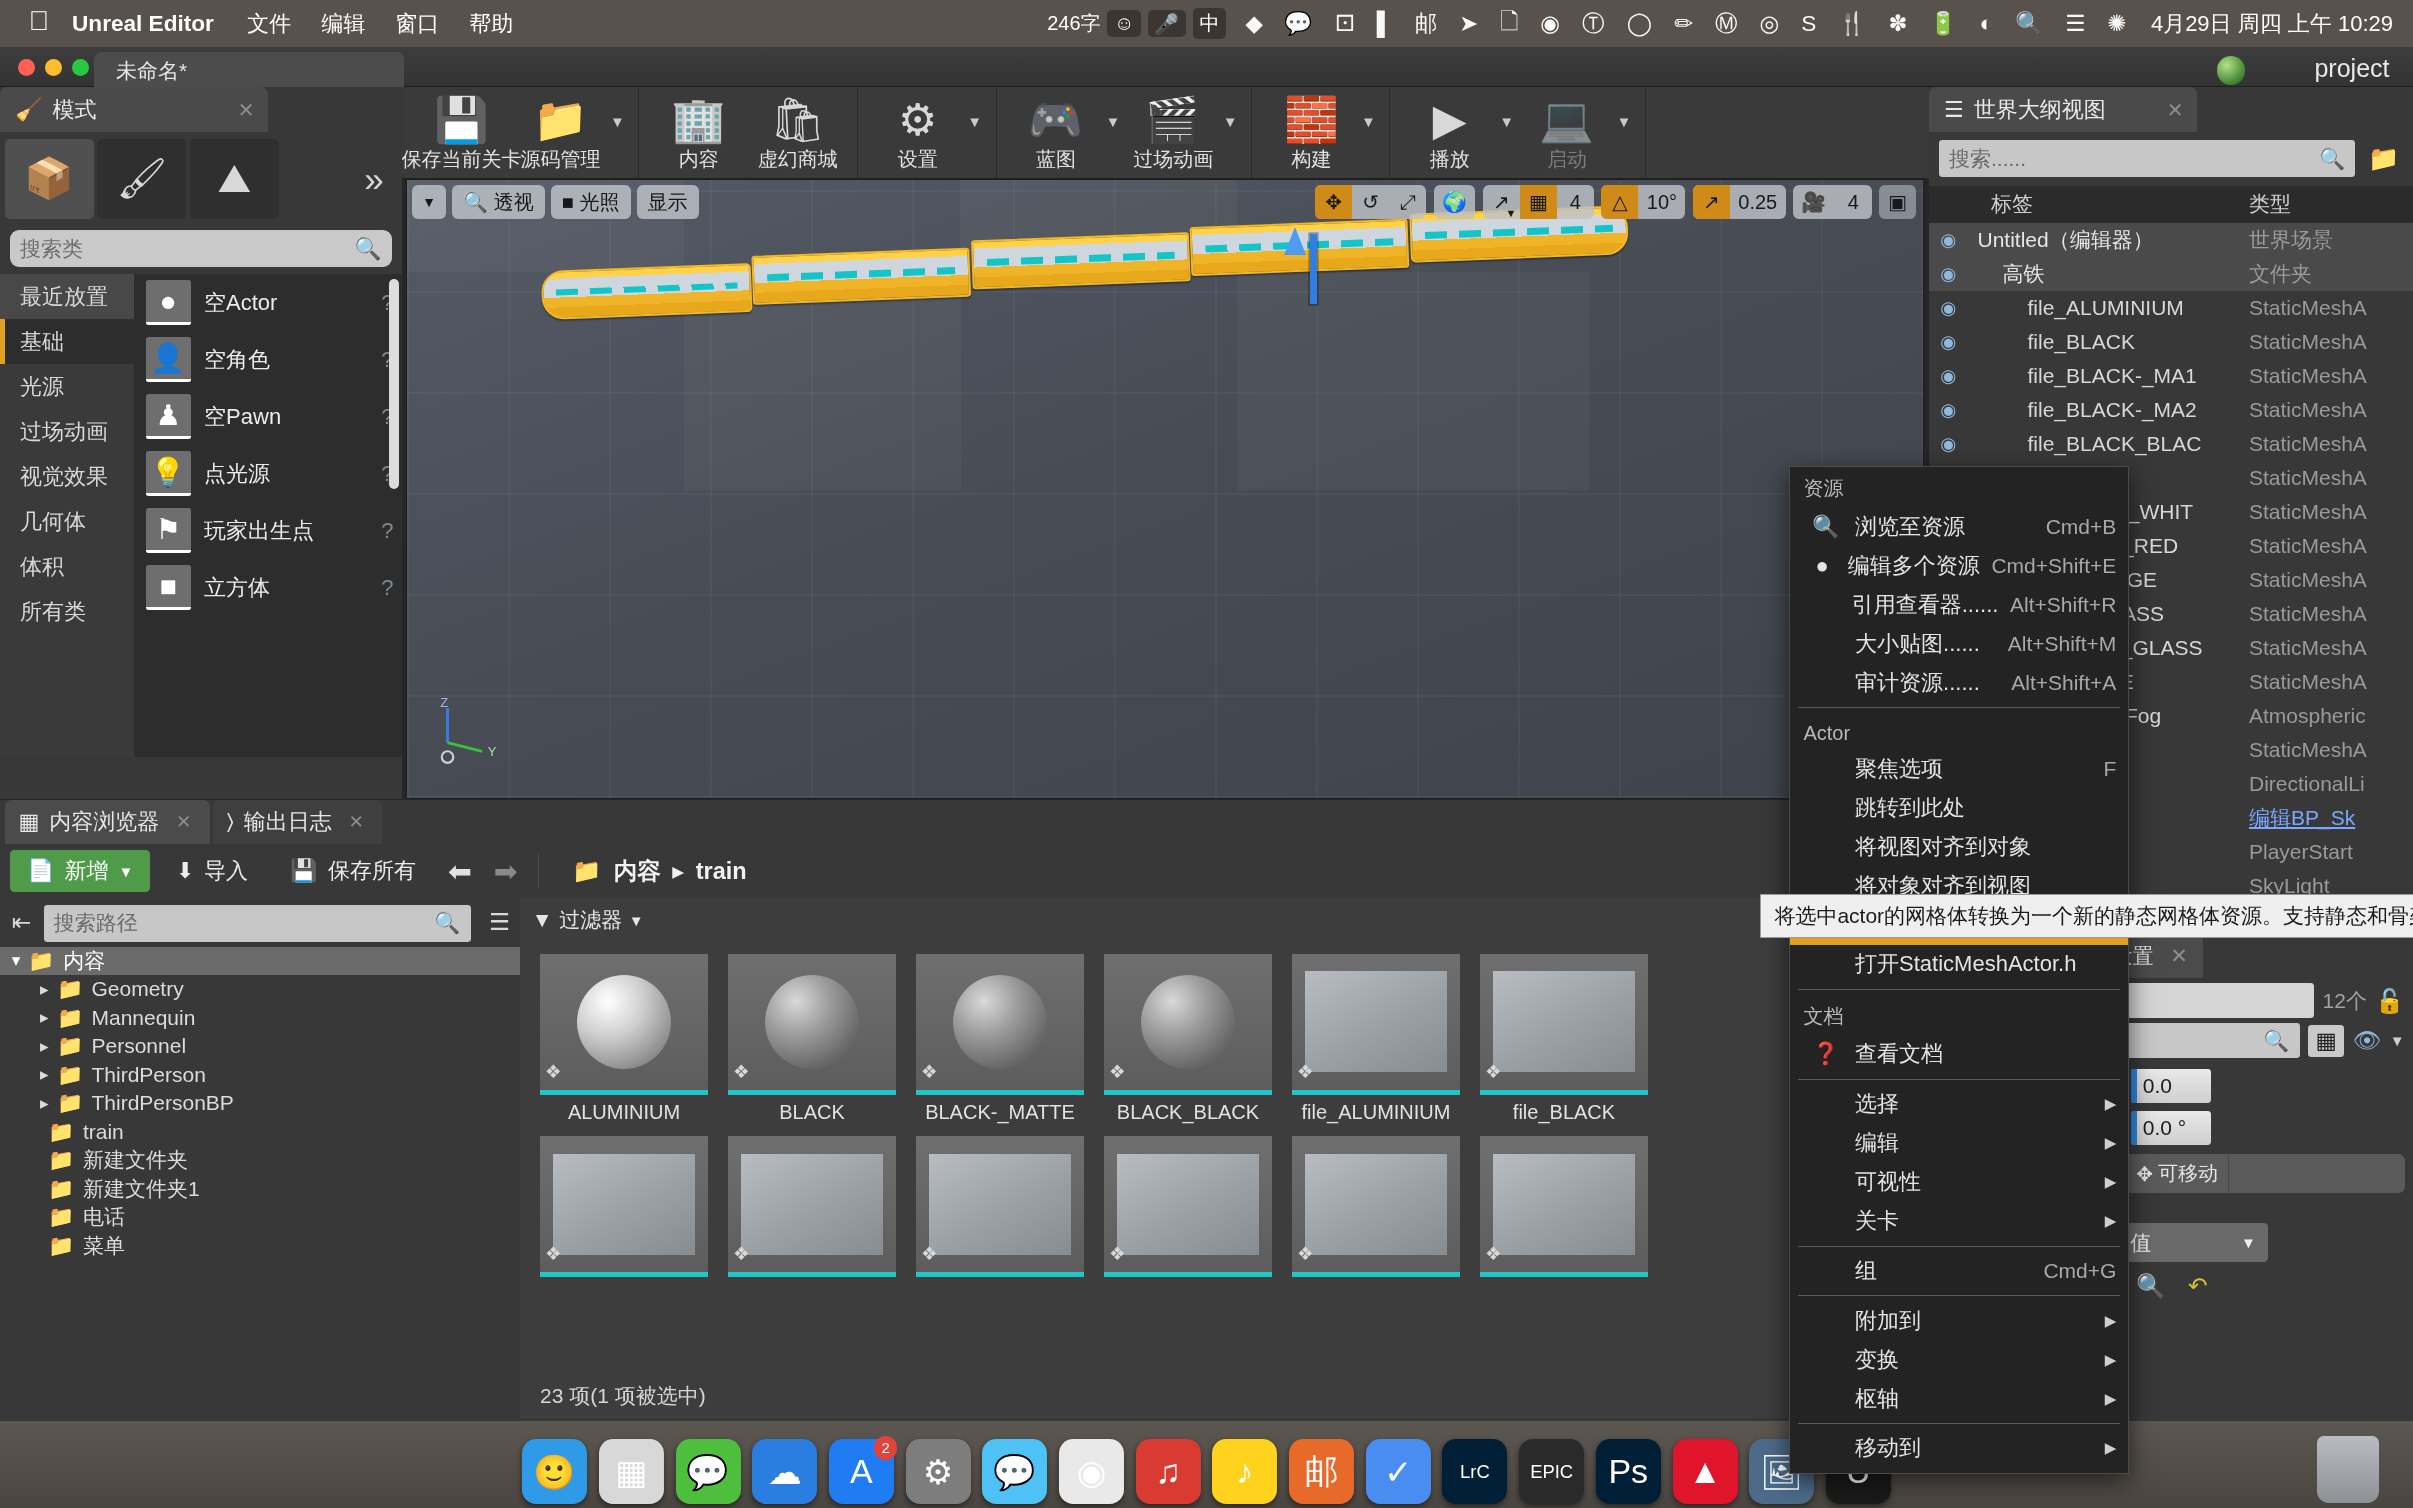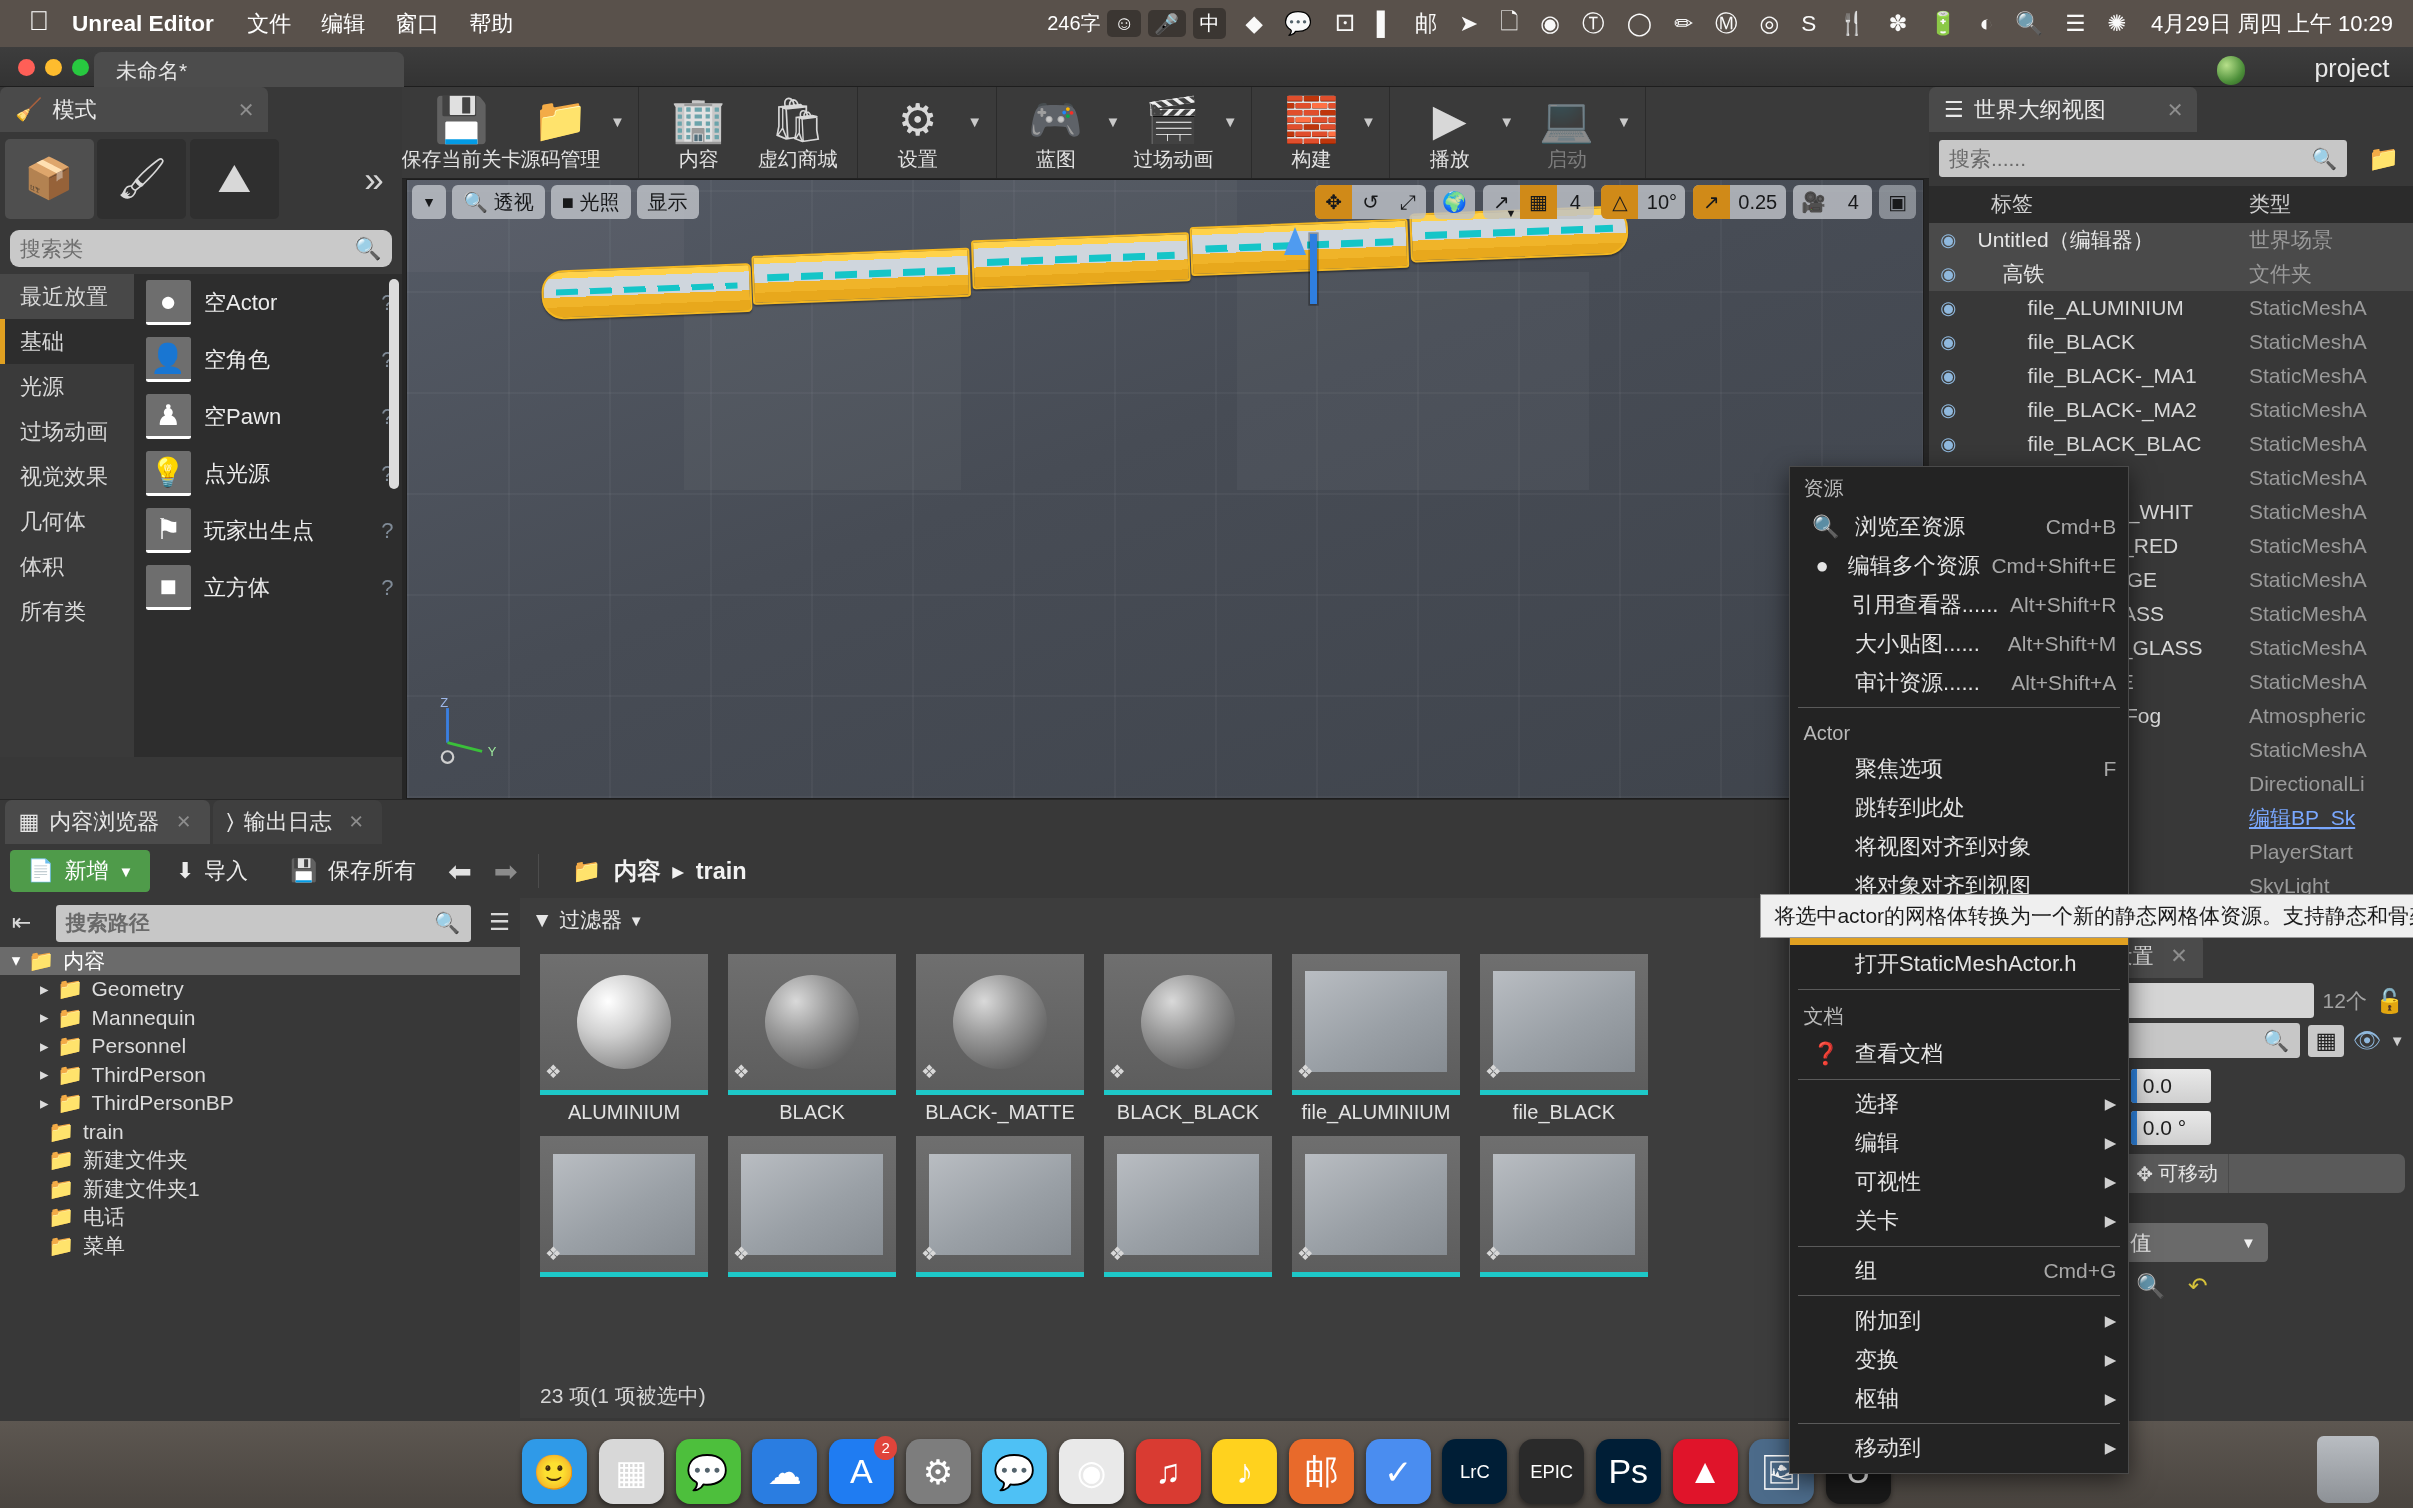--- a/index.html
+++ b/index.html
@@ -471,21 +471,21 @@
       <text x="72" y="80" fill="#9de89d" font-size="18" font-family="Liberation Sans">Y</text>
     </svg>
   </div>
 
   <div id="outliner">
     <div class="ptab" style="width:268px">
       <span>☰</span>
       <span>世界大纲视图</span>
       <span class="x">✕</span>
     </div>
-    <div style="display:flex;align-items:center;gap:8px;">
+    <div style="display:flex;align-items:center;">
       <div class="srch" style="flex:1;">
         <span>搜索......</span>
         <span style="margin-left:auto;color:#3b3b3b;">🔍</span>
       </div>
       <span style="font-size:25px;padding:0 13.4px 0 3.4px;color:#8fb8dd;">📁</span>
     </div>
     <div class="oheader">
       <span class="c1"></span>
       <span class="c2">标签</span>
       <span class="c3">类型</span>
@@ -702,21 +702,21 @@
         <span>内容</span>
         <span>▸</span>
         <span>train</span>
       </div>
     </div>
 
     <div class="cbbody">
       <div id="cbtree">
         <div style="display:flex;align-items:center;">
           <span style="font-size:23.5px;padding:0 8.4px 0 11.7px;color:#d8d8d8;">⇤</span>
-          <div class="srch" style="flex:1;margin-left:16px;font-weight:bold;">
+          <div class="srch" style="flex:1;margin-left:4px;">
             <span>搜索路径</span>
             <span style="margin-left:auto;color:#3b3b3b;">🔍</span>
           </div>
           <span style="font-size:23.5px;padding:0 10px;">☰</span>
         </div>
         <div id="treerows">
             <div class="tnode root" style="padding-left: 11.7px;">
               <span style="font-size: 17px;">▾</span>
               <span>📁</span>
               <span>内容</span>

